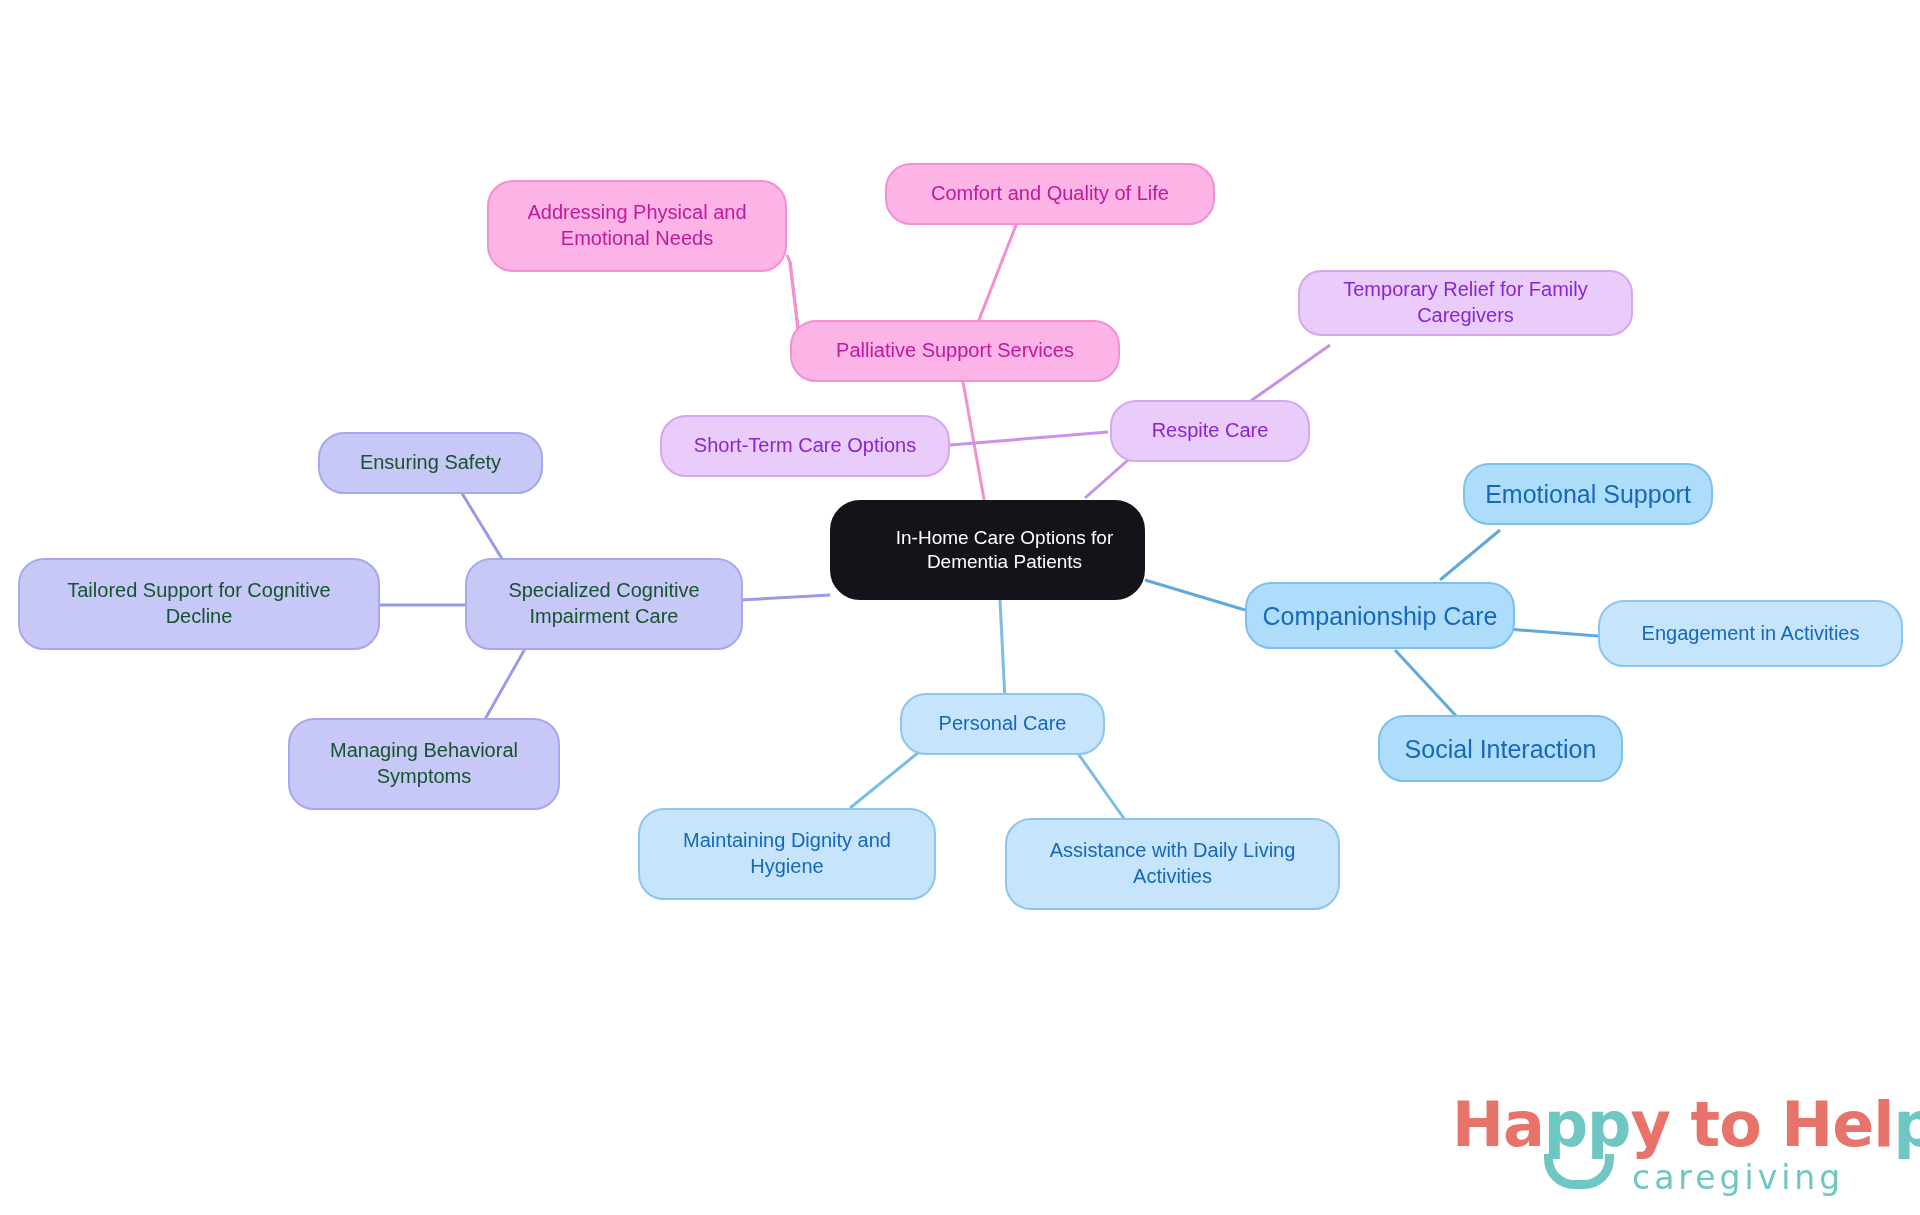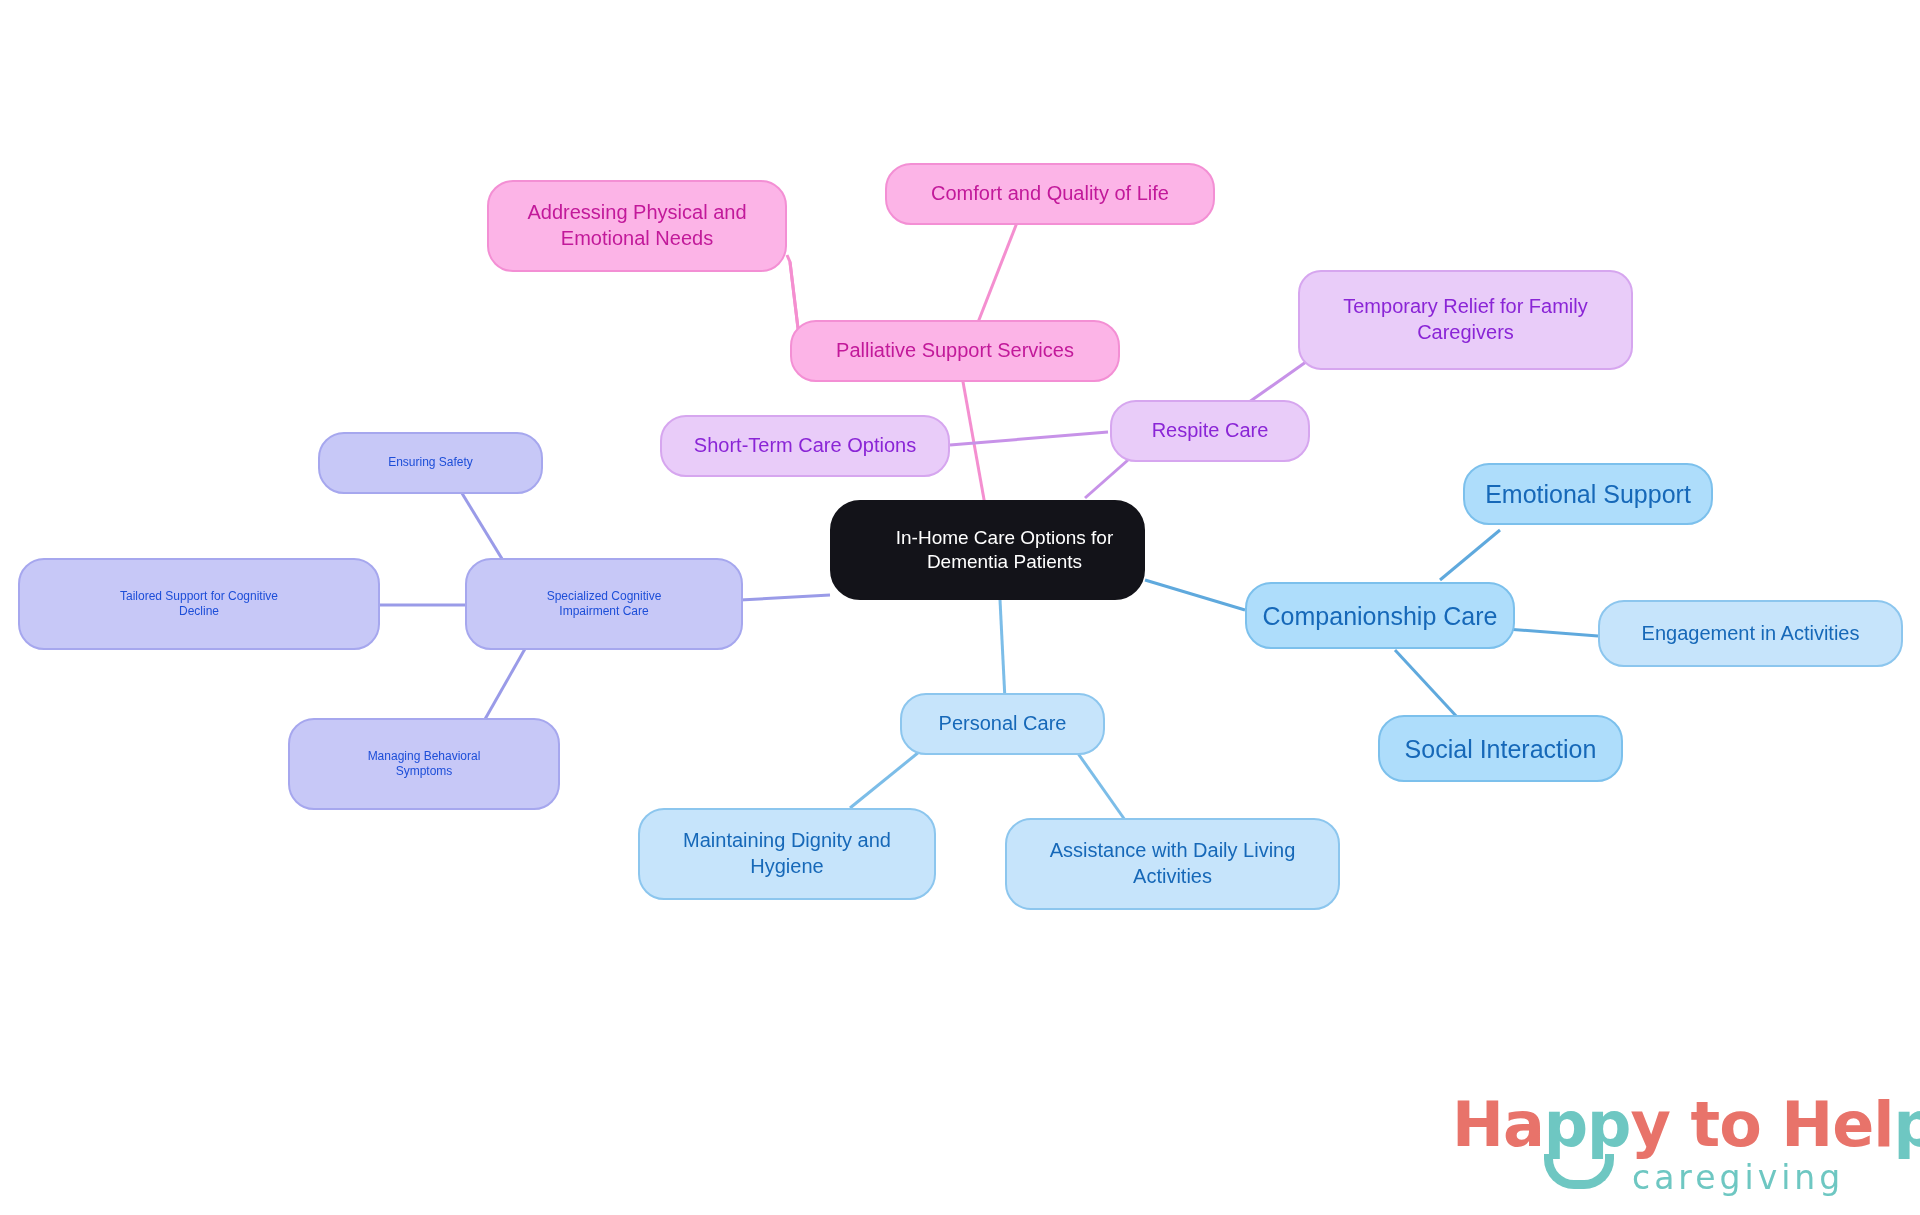--- a/index.html
+++ b/index.html
@@ -52,22 +52,22 @@
   }
   .node.violet {
     background: #e9ccf9;
     border-color: #d6a6ef;
     color: #8a25d6;
     font-size: 20px;
   }
   .node.periwinkle {
     background: #c7c8f7;
     border-color: #a6a7ee;
-    color: #1d4ed8;
-    font-size: 12px;
+    color: #14532d;
+    font-size: 20px;
   }
   .node.blue {
     background: #c6e4fb;
     border-color: #8cc6ee;
     color: #1668b8;
     font-size: 20px;
   }
   .node.blue-mid {
     background: #aeddfb;
     border-color: #7cc0ec;
@@ -167,21 +167,21 @@
 
   <div class="node pink" style="left:487px; top:180px; width:300px; height:92px;">Addressing Physical and
 Emotional Needs</div>
 
   <div class="node pink" style="left:885px; top:163px; width:330px; height:62px;">Comfort and Quality of Life</div>
 
   <div class="node violet" style="left:1110px; top:400px; width:200px; height:62px;">Respite Care</div>
 
   <div class="node violet" style="left:660px; top:415px; width:290px; height:62px;">Short-Term Care Options</div>
 
-  <div class="node violet" style="left:1298px; top:270px; width:335px; height:100px;border-radius:23px;">Temporary Relief for Family
+  <div class="node violet" style="left:1298px; top:270px; width:335px; height:66px;border-radius:23px;">Temporary Relief for Family
 Caregivers</div>
 
   <div class="node periwinkle" style="left:465px; top:558px; width:278px; height:92px;">Specialized Cognitive
 Impairment Care</div>
 
   <div class="node periwinkle" style="left:318px; top:432px; width:225px; height:62px;">Ensuring Safety</div>
 
   <div class="node periwinkle" style="left:288px; top:718px; width:272px; height:92px;">Managing Behavioral
 Symptoms</div>
 

